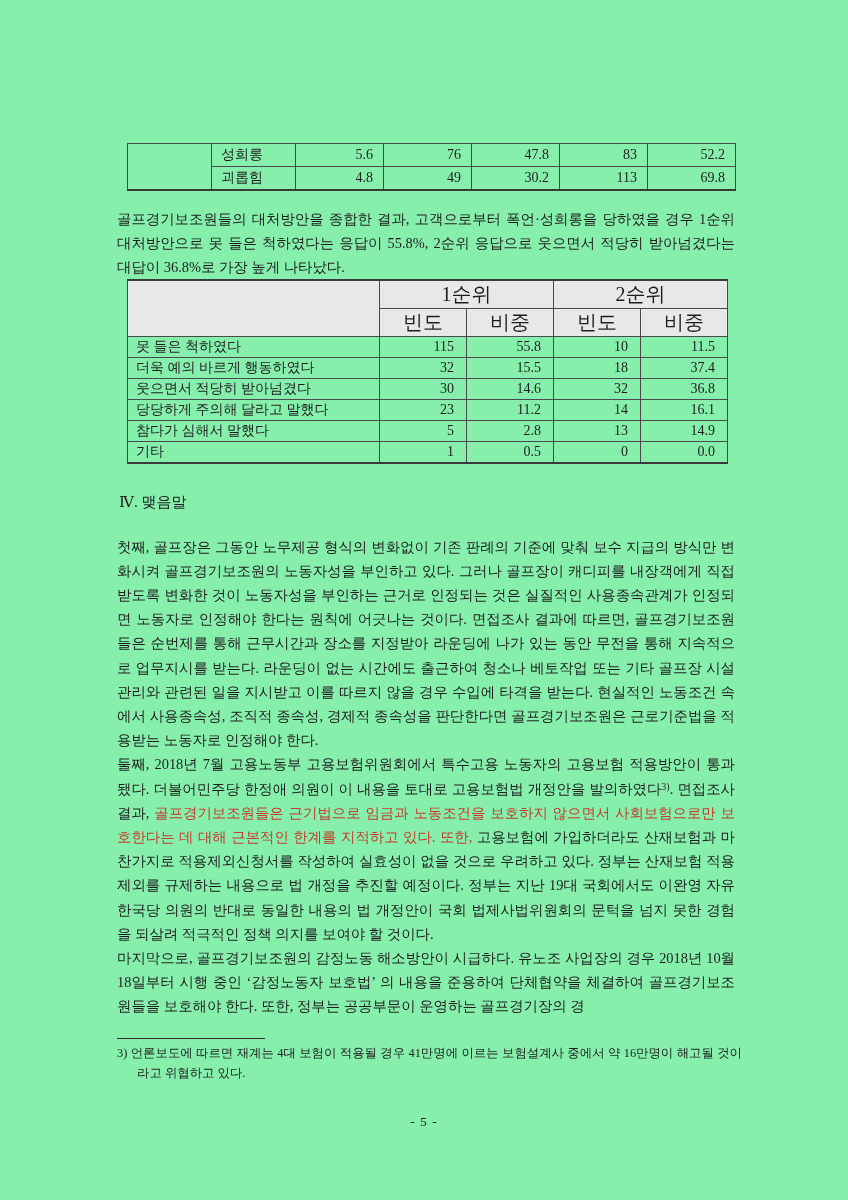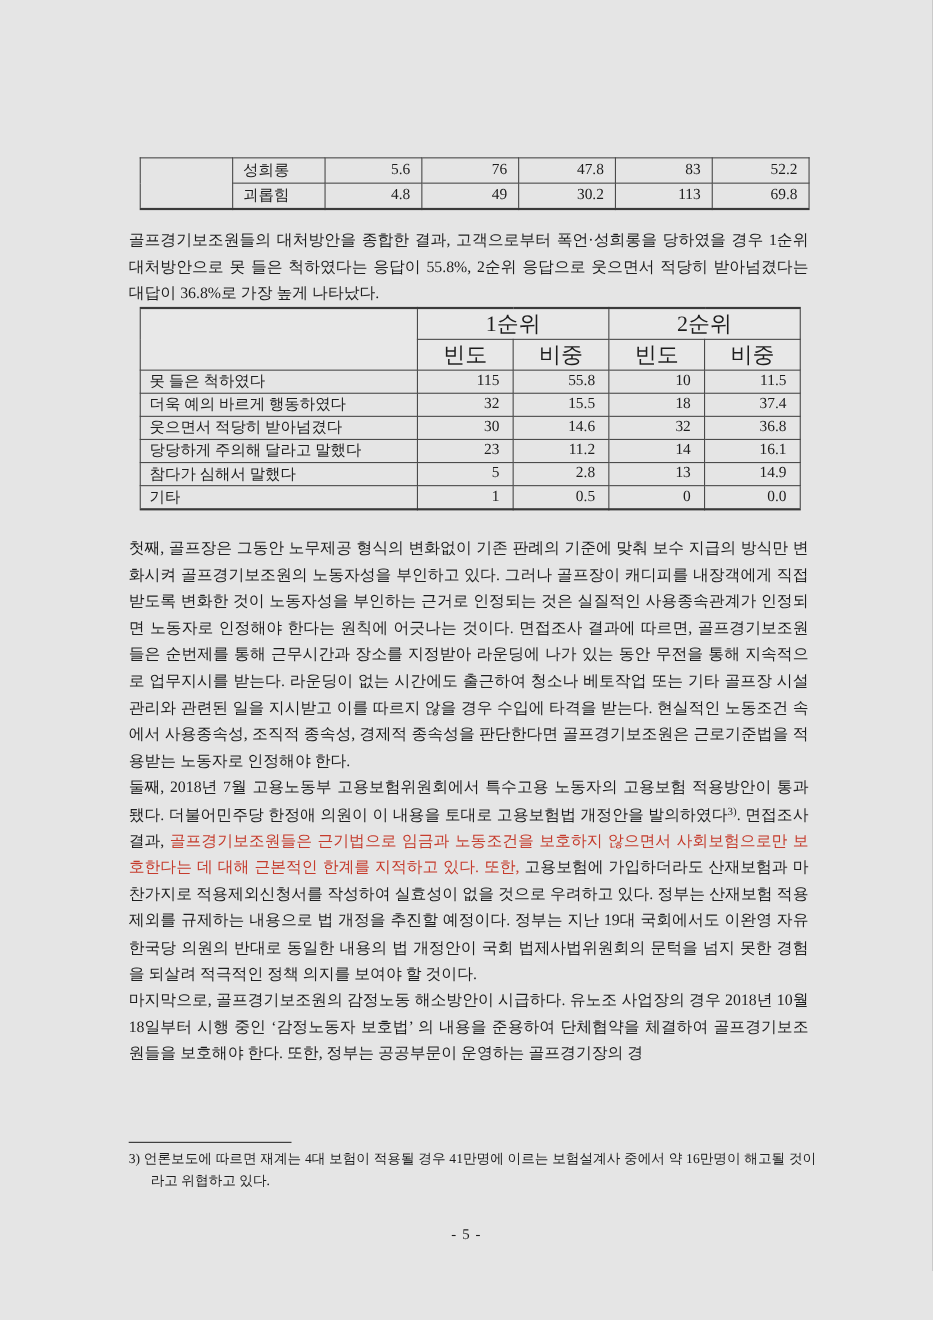--- a/index.html
+++ b/index.html
@@ -1,21 +1,21 @@
 <!DOCTYPE html>
 <html><head>
 <meta charset="utf-8">
 <style>
   * { box-sizing: border-box; }
   html,body { margin:0; padding:0; background:#9a9a9a; }
   .page {
     position: relative;
     width: 848px; height: 1200px;
     margin: 0 auto;
-    background: #e5e5e5;
+    background: #86efac;
     color: #1d1d1d;
     font-family: "Liberation Serif", "DejaVu Serif", serif;
     padding: 143px 113px 0 117px;
     overflow: hidden;
   }
   
   table.tbl {
     border-collapse: collapse;
     table-layout: fixed;
     font-size: 14px;
@@ -172,20 +172,21 @@
     <tr>
       <td class="lbl">기타</td>
       <td class="num">1</td>
       <td class="num">0.5</td>
       <td class="num">0</td>
       <td class="num">0.0</td>
     </tr>
   </tbody>
     </table>
 
+  <h2 class="heading">Ⅳ. 맺음말</h2>
 
   <p class="para body-block">첫째, 골프장은 그동안 노무제공 형식의 변화없이 기존 판례의 기준에 맞춰 보수 지급의 방식만 변화시켜 골프경기보조원의 노동자성을 부인하고 있다. 그러나 골프장이 캐디피를 내장객에게 직접 받도록 변화한 것이 노동자성을 부인하는 근거로 인정되는 것은 실질적인 사용종속관계가 인정되면 노동자로 인정해야 한다는 원칙에 어긋나는 것이다. 면접조사 결과에 따르면, 골프경기보조원들은 순번제를 통해 근무시간과 장소를 지정받아 라운딩에 나가 있는 동안 무전을 통해 지속적으로 업무지시를 받는다. 라운딩이 없는 시간에도 출근하여 청소나 베토작업 또는 기타 골프장 시설관리와 관련된 일을 지시받고 이를 따르지 않을 경우 수입에 타격을 받는다. 현실적인 노동조건 속에서 사용종속성, 조직적 종속성, 경제적 종속성을 판단한다면 골프경기보조원은 근로기준법을 적용받는 노동자로 인정해야 한다.</p>
 
   <p class="para"><span>둘째, 2018년 7월 고용노동부 고용보험위원회에서 특수고용 노동자의 고용보험 적용방안이 통과됐다. 더불어민주당 한정애 의원이 이 내용을 토대로 고용보험법 개정안을 발의하였다</span><sup class="fnref">3)</sup><span>. 면접조사 결과, </span><span class="red">골프경기보조원들은 근기법으로 임금과 노동조건을 보호하지 않으면서 사회보험으로만 보호한다는 데 대해 근본적인 한계를 지적하고 있다. 또한,</span><span> 고용보험에 가입하더라도 산재보험과 마찬가지로 적용제외신청서를 작성하여 실효성이 없을 것으로 우려하고 있다. 정부는 산재보험 적용제외를 규제하는 내용으로 법 개정을 추진할 예정이다. 정부는 지난 19대 국회에서도 이완영 자유한국당 의원의 반대로 동일한 내용의 법 개정안이 국회 법제사법위원회의 문턱을 넘지 못한 경험을 되살려 적극적인 정책 의지를 보여야 할 것이다.</span></p>
 
   <p class="para">마지막으로, 골프경기보조원의 감정노동 해소방안이 시급하다. 유노조 사업장의 경우 2018년 10월 18일부터 시행 중인 ‘감정노동자 보호법’ 의 내용을 준용하여 단체협약을 체결하여 골프경기보조원들을 보호해야 한다. 또한, 정부는 공공부문이 운영하는 골프경기장의 경</p>
 
   <div class="footnote">
     <div class="fn-rule"></div>
     <div class="fn-text"><span>3) </span><span>언론보도에 따르면 재계는 4대 보험이 적용될 경우 41만명에 이르는 보험설계사 중에서 약 16만명이 해고될 것이라고 위협하고 있다.</span></div>

